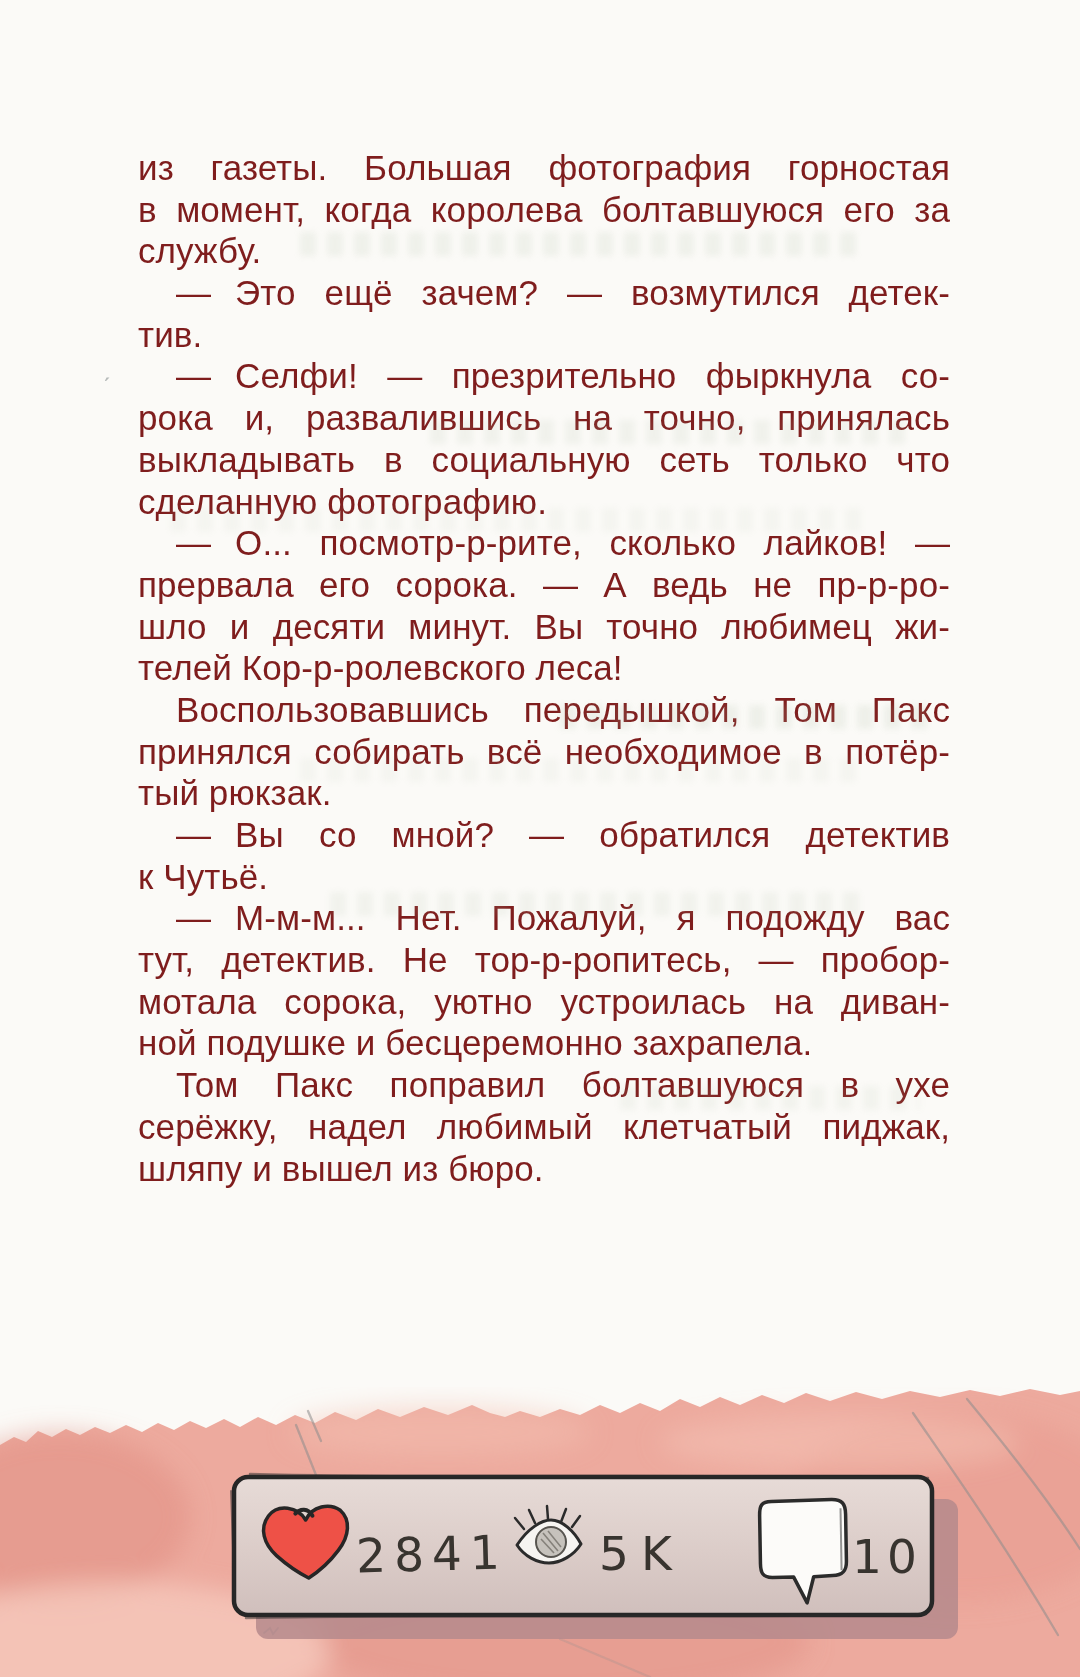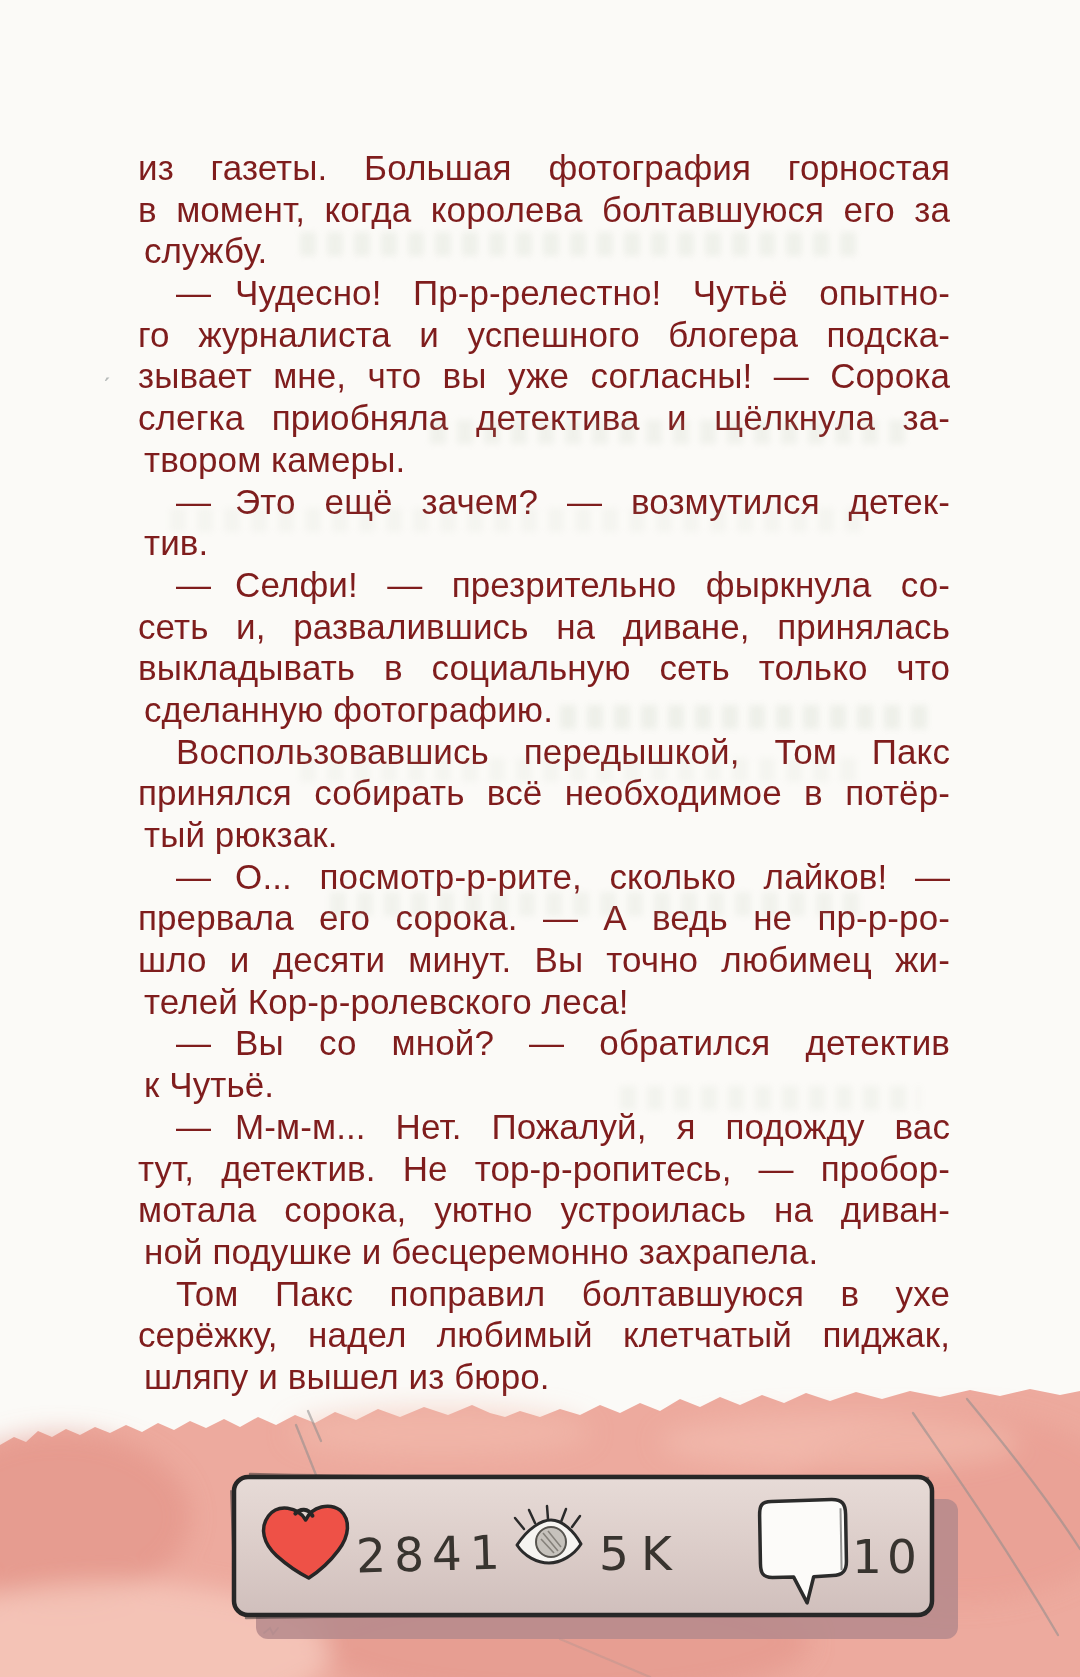--- a/index.html
+++ b/index.html
@@ -17,21 +17,21 @@
     color:#7f1d1d;
     font-size:35px;
   }
   .para{margin:0;}
   .line{
     height:41.7px;line-height:41.7px;
     white-space:normal;
     letter-spacing:0.1px;
   }
   .line.j{text-align:justify;text-align-last:justify;}
-  .line.last{text-align:left;margin-left:6px;}
+  .line.last{text-align:left;}
   .line.indent{padding-left:38px;}
   .dashgap{display:inline-block;width:24px;}
   
   .ghost{
     position:absolute;height:24px;
     background:repeating-linear-gradient(90deg,
       rgba(168,185,158,.26) 0 16px, rgba(168,185,158,0) 16px 27px);
     filter:blur(3px);
     pointer-events:none;
   }
@@ -56,46 +56,39 @@
 </head>
 <body>
 
 <div class="textblock">
     <div class="para">
       <div class="line j">из газеты. Большая фотография горностая</div>
       <div class="line j">в момент, когда королева болтавшуюся его за</div>
       <div class="line last">службу.</div>
     </div>
     <div class="para">
-      <div class="line j indent">—<span class="dashgap"></span>Чудесно! Пр-р-релестно! Чутьё опытно-</div>
-      <div class="line j">го журналиста и успешного блогера подска-</div>
-      <div class="line j">зывает мне, что вы уже согласны! — Сорока</div>
-      <div class="line j">слегка приобняла детектива и щёлкнула за-</div>
-      <div class="line last">твором камеры.</div>
-    </div>
-    <div class="para">
       <div class="line j indent">—<span class="dashgap"></span>Это ещё зачем? — возмутился детек-</div>
       <div class="line last">тив.</div>
     </div>
     <div class="para">
       <div class="line j indent">—<span class="dashgap"></span>Селфи! — презрительно фыркнула со-</div>
-      <div class="line j">сеть и, развалившись на диване, принялась</div>
+      <div class="line j">рока и, развалившись на точно, принялась</div>
       <div class="line j">выкладывать в социальную сеть только что</div>
       <div class="line last">сделанную фотографию.</div>
-    </div>
-    <div class="para">
-      <div class="line j indent">Воспользовавшись передышкой, Том Пакс</div>
-      <div class="line j">принялся собирать всё необходимое в потёр-</div>
-      <div class="line last">тый рюкзак.</div>
     </div>
     <div class="para">
       <div class="line j indent">—<span class="dashgap"></span>О... посмотр-р-рите, сколько лайков! —</div>
       <div class="line j">прервала его сорока. — А ведь не пр-р-ро-</div>
       <div class="line j">шло и десяти минут. Вы точно любимец жи-</div>
       <div class="line last">телей Кор-р-ролевского леса!</div>
+    </div>
+    <div class="para">
+      <div class="line j indent">Воспользовавшись передышкой, Том Пакс</div>
+      <div class="line j">принялся собирать всё необходимое в потёр-</div>
+      <div class="line last">тый рюкзак.</div>
     </div>
     <div class="para">
       <div class="line j indent">—<span class="dashgap"></span>Вы со мной? — обратился детектив</div>
       <div class="line last">к Чутьё.</div>
     </div>
     <div class="para">
       <div class="line j indent">—<span class="dashgap"></span>М-м-м... Нет. Пожалуй, я подожду вас</div>
       <div class="line j">тут, детектив. Не тор-р-ропитесь, — пробор-</div>
       <div class="line j">мотала сорока, уютно устроилась на диван-</div>
       <div class="line last">ной подушке и бесцеремонно захрапела.</div>

